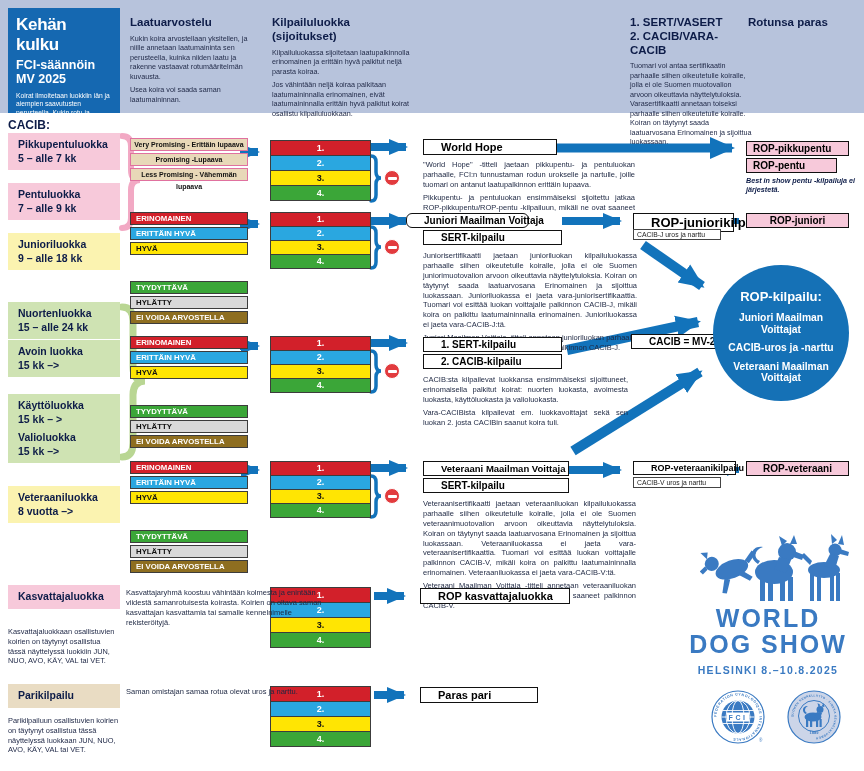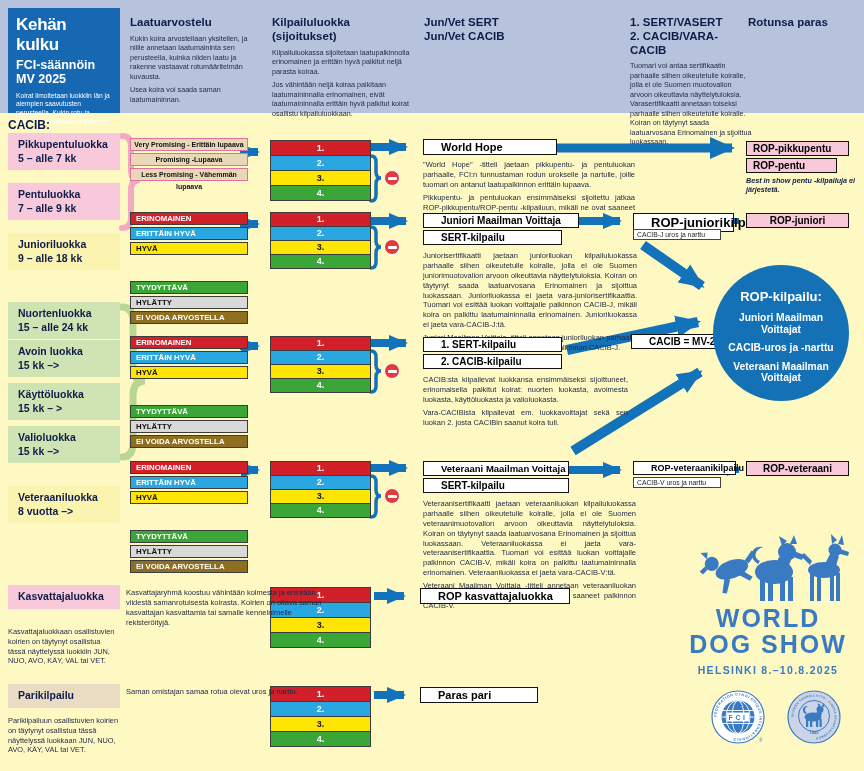--- a/index.html
+++ b/index.html
@@ -1,16 +1,16 @@
 <!DOCTYPE html>
 <html><head>
 <meta charset="utf-8">
 <style>
   html,body{margin:0;padding:0;background:#9aa6c0;}
-  #stage{position:relative;width:864px;height:771px;background:#fef9c3;overflow:hidden;
+  #stage{position:relative;width:864px;height:771px;background:#ffffff;overflow:hidden;
          font-family:"Liberation Sans",sans-serif;color:#13214c;}
   .abs{position:absolute;}
   
   .band{position:absolute;left:0;top:0;width:864px;height:113px;background:#b7c3dc;}
   .title-box{position:absolute;left:8px;top:8px;width:112px;height:105px;background:#1568b1;color:#fff;
              padding:7px 8px;box-sizing:border-box;}
   .title-box .t1{font-size:17px;font-weight:bold;letter-spacing:-0.3px;}
   .title-box .t2{font-size:12.5px;font-weight:bold;line-height:1.15;margin-top:3px;}
   .title-box .t2b{font-size:12.5px;font-weight:bold;line-height:1.15;}
   .title-box .t3{font-size:6.7px;line-height:1.3;margin-top:5px;}
@@ -125,24 +125,20 @@
   <div class="abs" style="left:130px;top:16px;width:132px;">
     <div class="hcol-title">Laatuarvostelu</div>
     <div class="hcol-p">Kukin koira arvostellaan yksitellen, ja niille annetaan laatumaininta sen perusteella, kuinka niiden laatu ja rakenne vastaavat rotumääritelmän kuvausta.</div>
     <div class="hcol-p">Usea koira voi saada saman laatumaininnan.</div>
   </div>
   <div class="abs" style="left:272px;top:16px;width:138px;">
     <div class="hcol-title">Kilpailuluokka (sijoitukset)</div>
     <div class="hcol-p">Kilpailuluokassa sijoitetaan laatupalkinnolla erinomainen ja erittäin hyvä palkitut neljä parasta koiraa.</div>
     <div class="hcol-p">Jos vähintään neljä koiraa palkitaan laatumaininnalla erinomainen, eivät laatumaininnalla erittäin hyvä palkitut koirat osallistu kilpailuluokkaan.</div>
   </div>
-  <div class="abs" style="left:424px;top:16px;width:140px;">
-    <div class="hcol-title">Jun/Vet SERT</div>
-    <div class="hcol-title">Jun/Vet CACIB</div>
-  </div>
   <div class="abs" style="left:630px;top:16px;width:122px;">
     <div class="hcol-title">1. SERT/VASERT</div>
     <div class="hcol-title">2. CACIB/VARA-CACIB</div>
     <div class="hcol-p">Tuomari voi antaa sertifikaatin parhaalle siihen oikeutetulle koiralle, jolla ei ole Suomen muotovalion arvoon oikeuttavia näyttelytuloksia. Varasertifikaatti annetaan toiseksi parhaalle siihen oikeutetulle koiralle. Koiran on täytynyt saada laatuarvosana Erinomainen ja sijoittua luokassaan.</div>
   </div>
   <div class="abs" style="left:748px;top:16px;width:110px;">
     <div class="hcol-title">Rotunsa paras</div>
   </div>
 
   <div class="luokat">CACIB:</div>
@@ -160,21 +156,21 @@
     <div>9 – alle 18 kk</div>
   </div>
   <div class="class-box bg-green" style="top:302px;">
     <div>Nuortenluokka</div>
     <div>15 – alle 24 kk</div>
   </div>
   <div class="class-box bg-green" style="top:340px;">
     <div>Avoin luokka</div>
     <div>15 kk –&gt;</div>
   </div>
-  <div class="class-box bg-green" style="top:383px;">
+  <div class="class-box bg-green" style="top:394px;">
     <div>Käyttöluokka</div>
     <div>15 kk – &gt;</div>
   </div>
   <div class="class-box bg-green" style="top:426px;">
     <div>Valioluokka</div>
     <div>15 kk –&gt;</div>
   </div>
   <div class="class-box bg-yellow" style="top:486px;">
     <div>Veteraaniluokka</div>
     <div>8 vuotta –&gt;</div>
@@ -263,21 +259,21 @@
     <div class="prow h16 q-yellow">3.</div>
     <div class="prow h16 q-green">4.</div>
   </div>
 
   <div class="wbox" style="left:423px;top:139px;width:134px;font-size:11px;">World Hope</div>
   <div class="para" style="left:423px;top:160px;width:212px;">
     <div>"World Hope" -titteli jaetaan pikkupentu- ja pentuluokan parhaalle, FCI:n tunnustaman rodun urokselle ja nartulle, joille tuomari on antanut laatupalkinnon erittäin lupaava.</div>
     <div>Pikkupentu- ja pentuluokan ensimmäiseksi sijoitettu jatkaa ROP-pikkupentu/ROP-pentu -kilpailuun, mikäli ne ovat saaneet laatupalkinnon erittäin lupaava.</div>
   </div>
 
-  <div class="wbox" style="left:423px;top:213px;width:156px;">Juniori Maailman Voittaja</div>
+  <div class="wbox" style="left:406px;top:213px;width:123px;border-radius:6px;">Juniori Maailman Voittaja</div>
   <div class="wbox" style="left:423px;top:230px;width:139px;">SERT-kilpailu</div>
   <div class="para" style="left:423px;top:251px;width:214px;">
     <div>Juniorisertifikaatti jaetaan junioriluokan kilpailuluokassa parhaalle siihen oikeutetulle koiralle, jolla ei ole Suomen juniorimuotovalion arvoon oikeuttavia näyttelytuloksia. Koiran on täytynyt saada laatuarvosana Erinomainen ja sijoittua luokassaan. Junioriluokassa ei jaeta vara-juniorisertifikaattia. Tuomari voi esittää luokan voittajalle palkinnon CACIB-J, mikäli koira on palkittu laatumaininnalla erinomainen. Junioriluokassa ei jaeta vara-CACIB-J:tä.</div>
     <div>Juniori Maailman Voittaja -titteli annetaan junioriluokan parhaalle urokselle ja nartulle, jotka ovat saaneet palkinnon CACIB-J.</div>
   </div>
 
   <div class="wbox" style="left:423px;top:337px;width:139px;">1. SERT-kilpailu</div>
   <div class="wbox" style="left:423px;top:354px;width:139px;">2. CACIB-kilpailu</div>
   <div class="para" style="left:423px;top:375px;width:205px;">
     <div>CACIB:sta kilpailevat luokkansa ensimmäiseksi sijoittuneet, erinomaisella palkitut koirat: nuorten luokasta, avoimesta luokasta, käyttöluokasta ja valioluokasta.</div>

